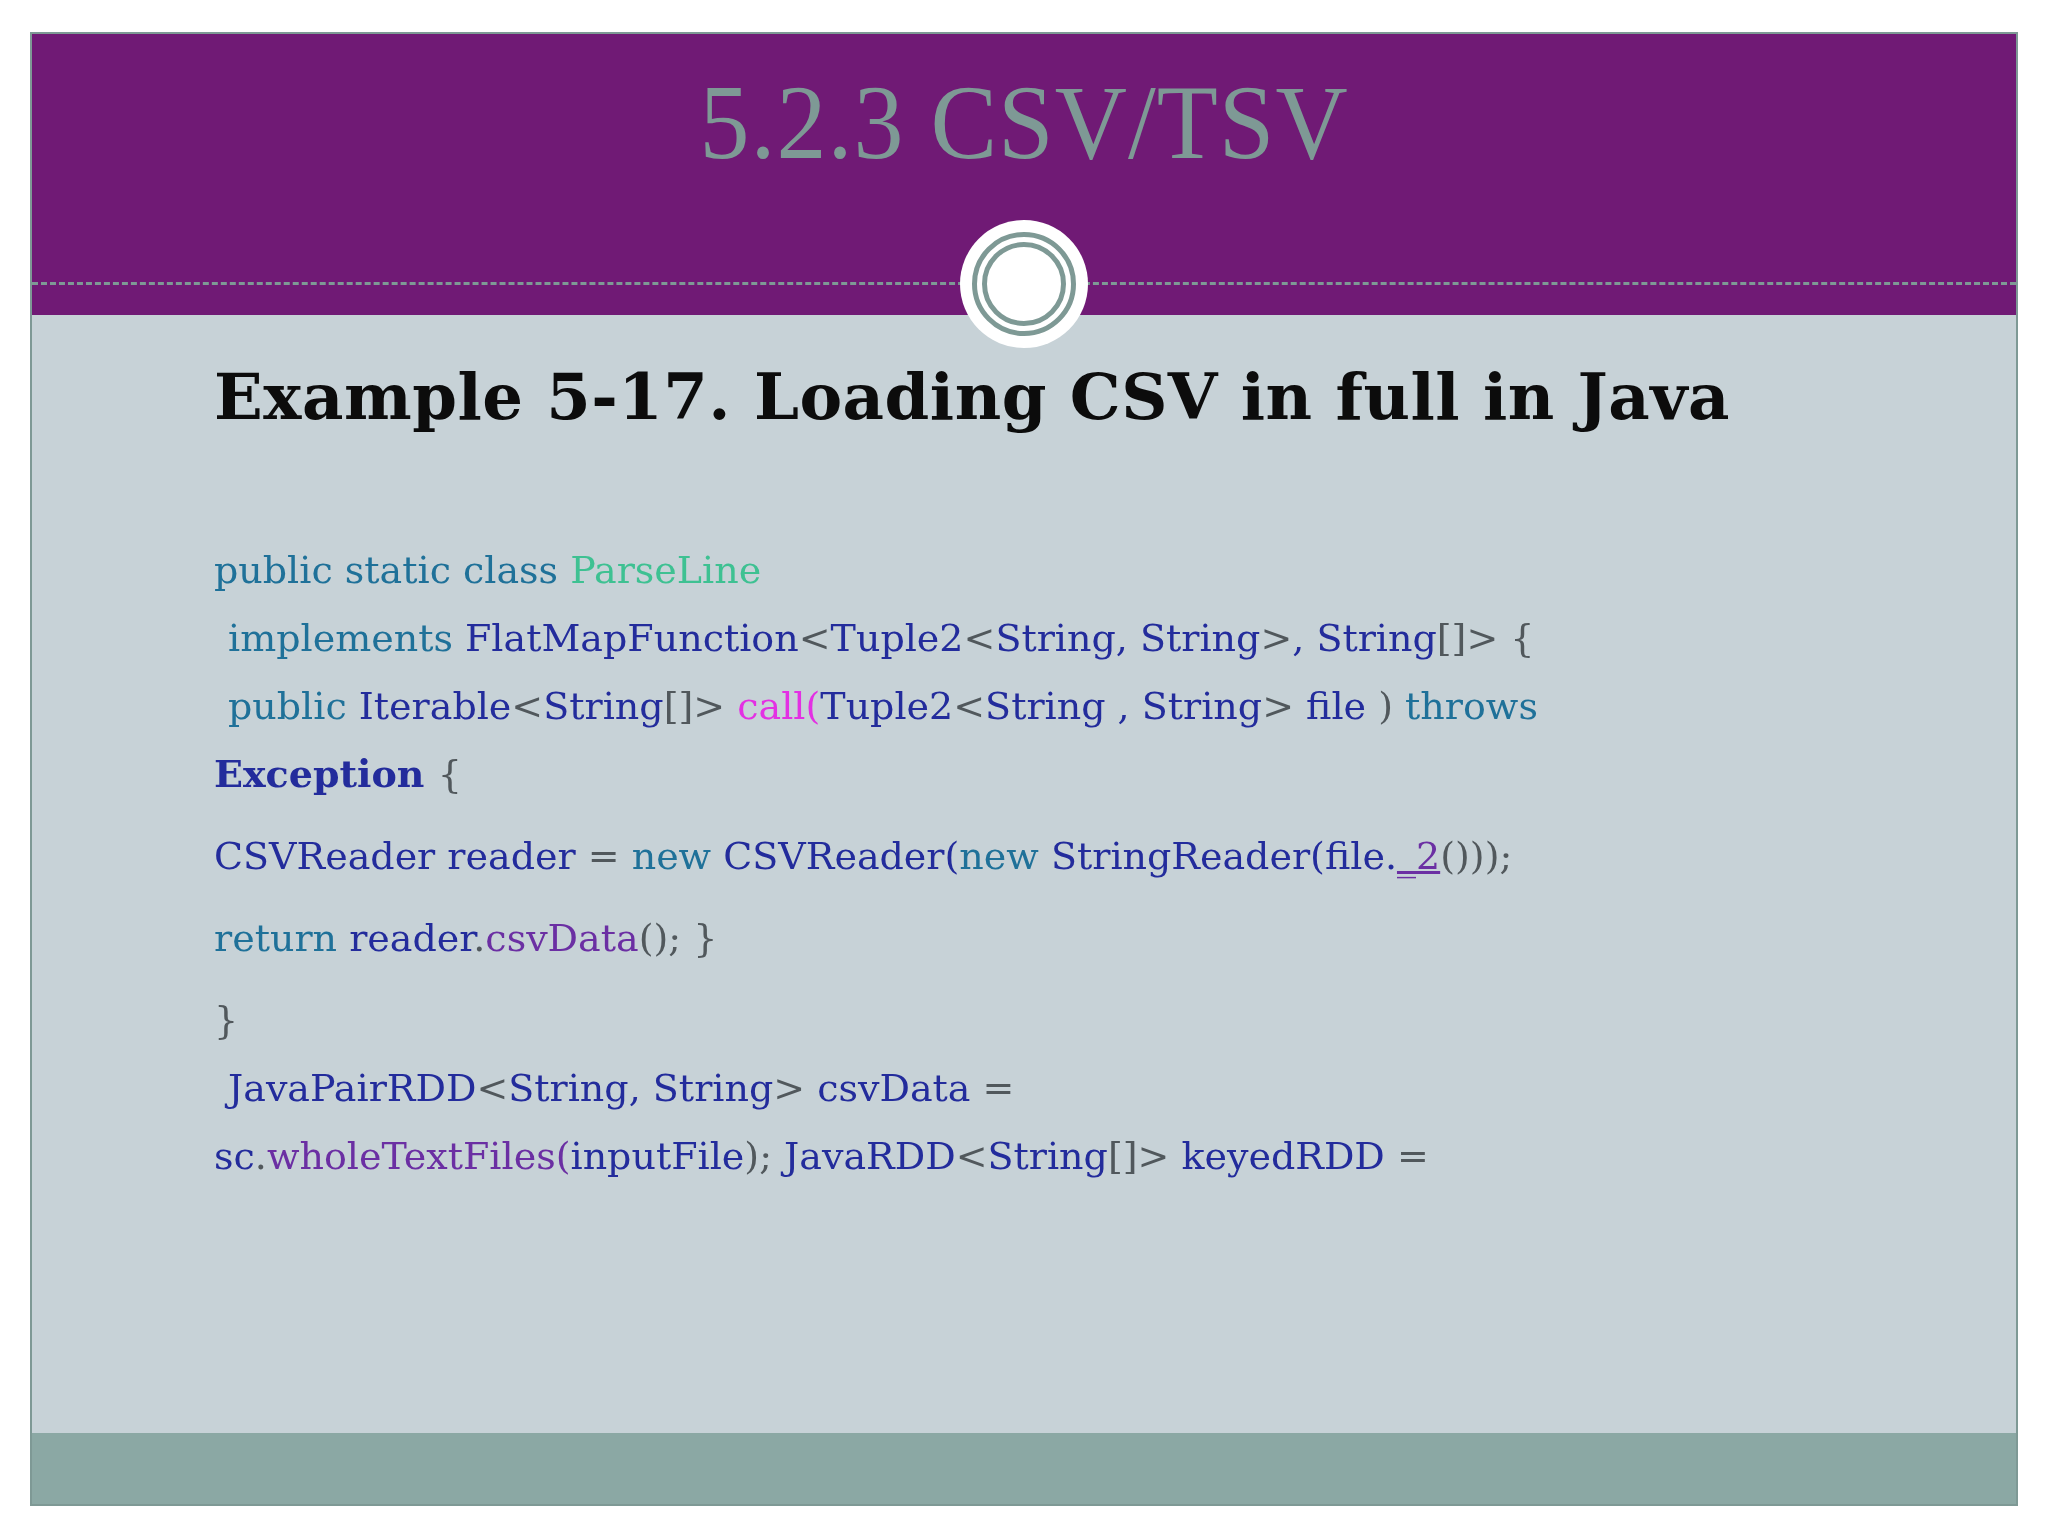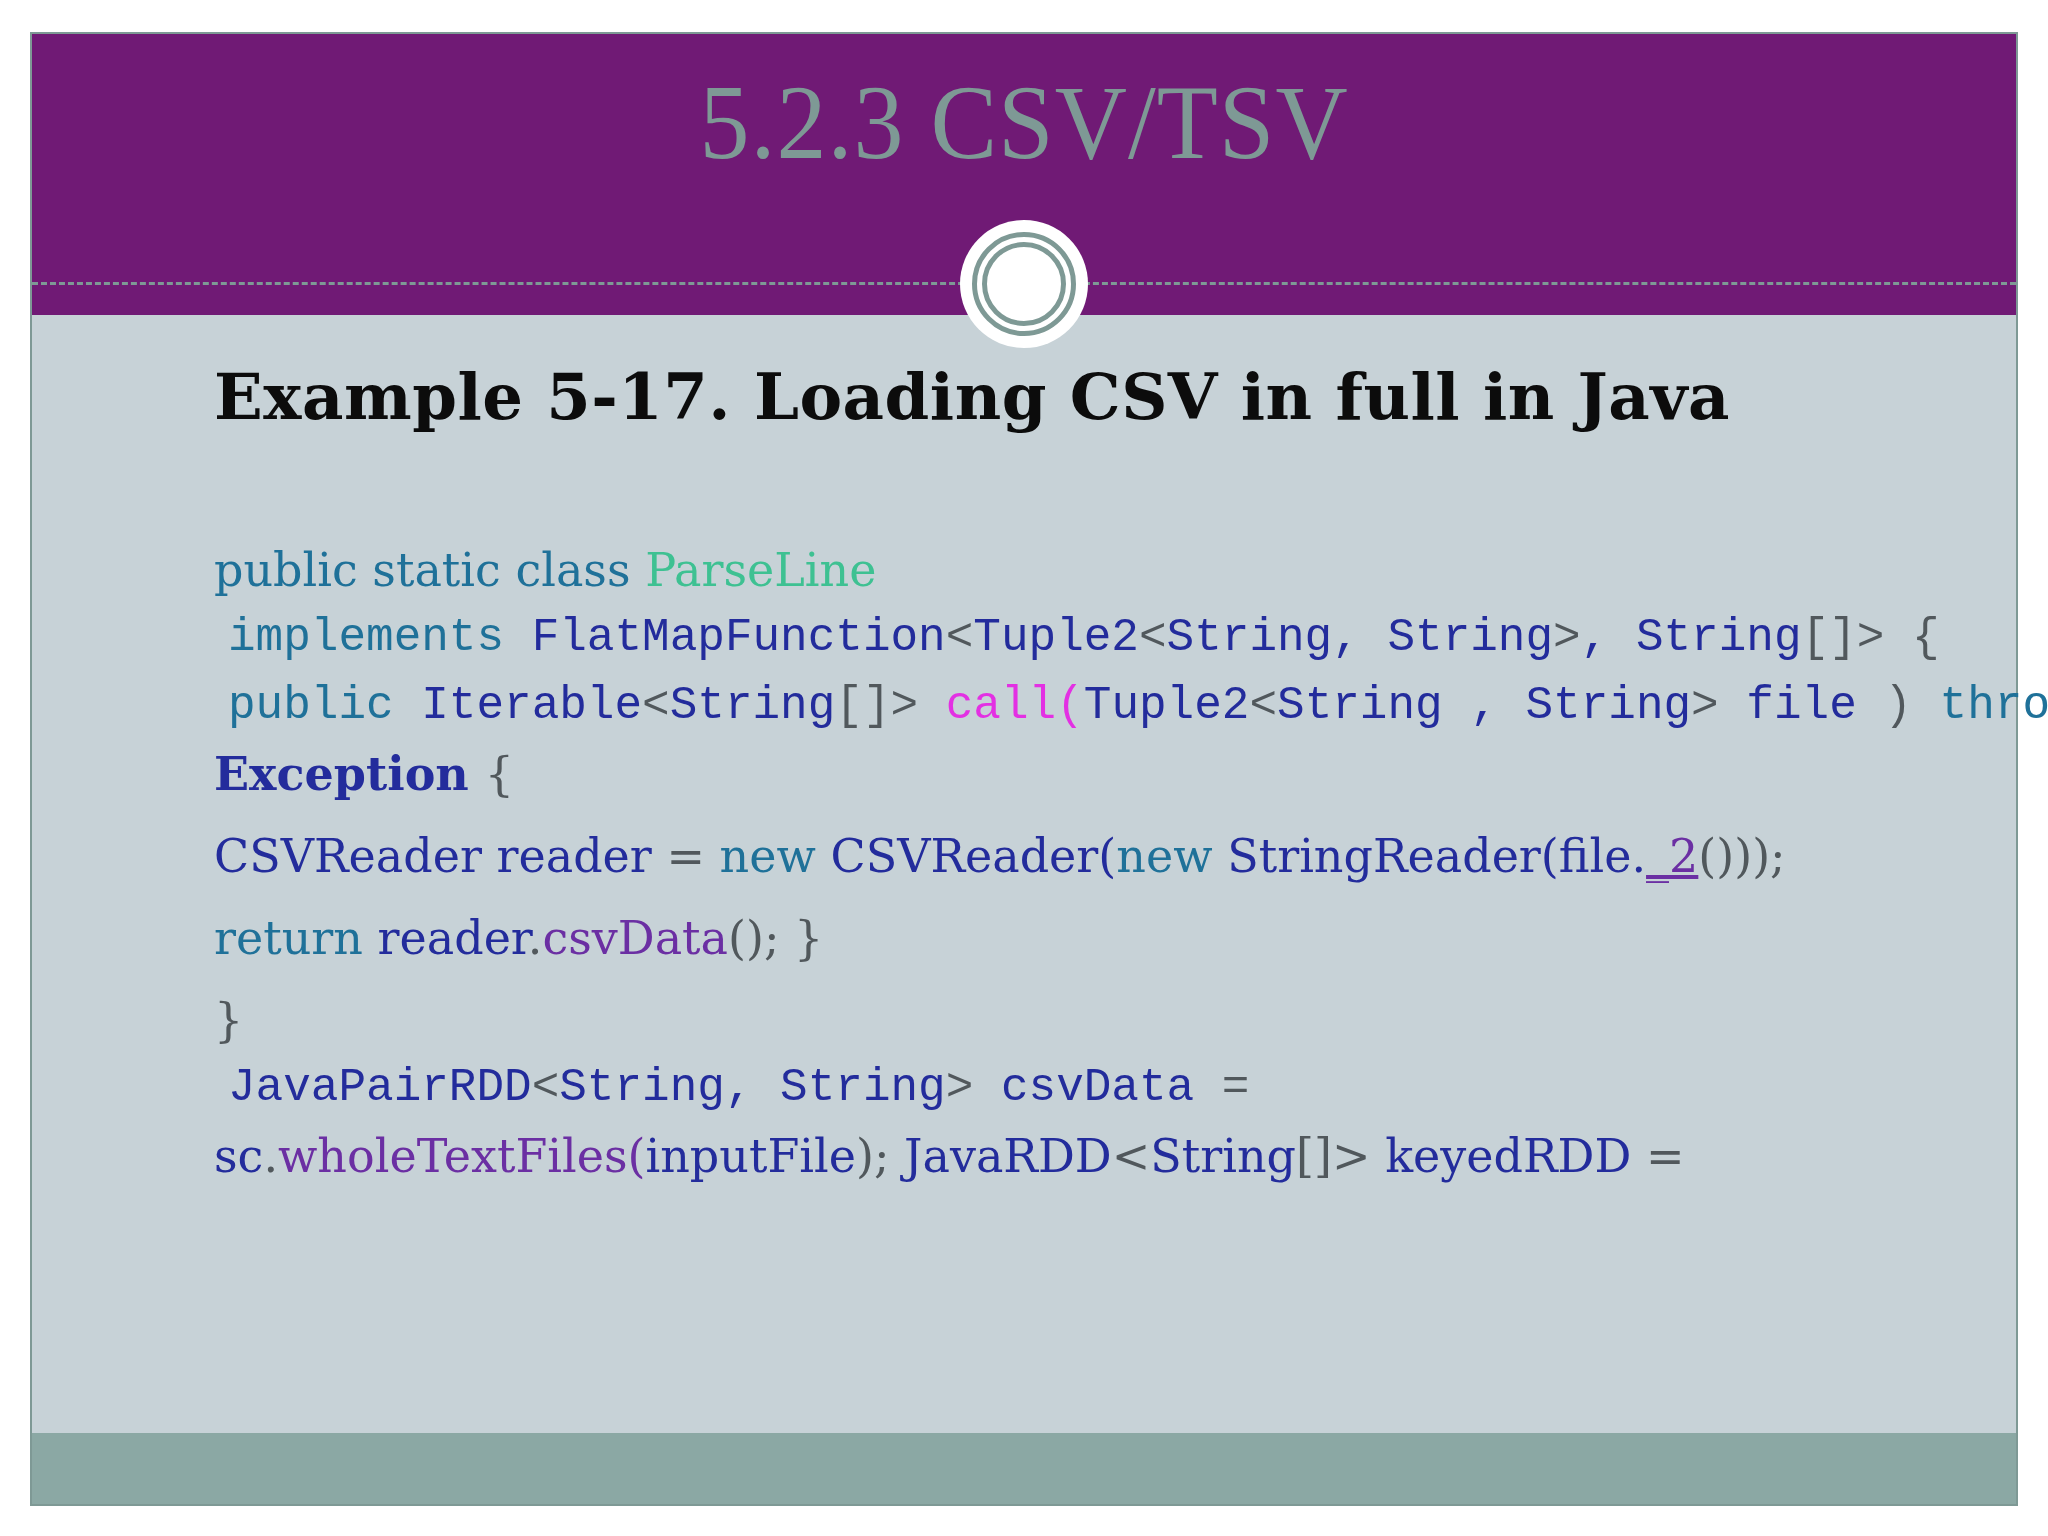--- a/index.html
+++ b/index.html
@@ -46,26 +46,26 @@
     height:1118px;background:var(--content-bg);
     padding:44px 40px 0 182px;box-sizing:border-box;
   }
   .example-heading{
     font-size:64px;font-weight:bold;color:#0c0c0c;
     letter-spacing:0.5px;
     line-height:1.2;
   }
   .code-block{
     margin-top:100px;
-    font-size:46px;
+    font-size:38px;
   }
   .code-line{
     white-space:pre;line-height:68px;
   }
-  .code-line.indent{padding-left:14px;font-family:Liberation Mono, monospace;}
+  .code-line.indent{padding-left:14px;}
   .code-line.gap{margin-top:14px;}
   .footer{
     height:71px;background:var(--footer-bg);
   }
 </style>
 </head>
 <body>
 
 <div class="slide">
   <div class="header">

